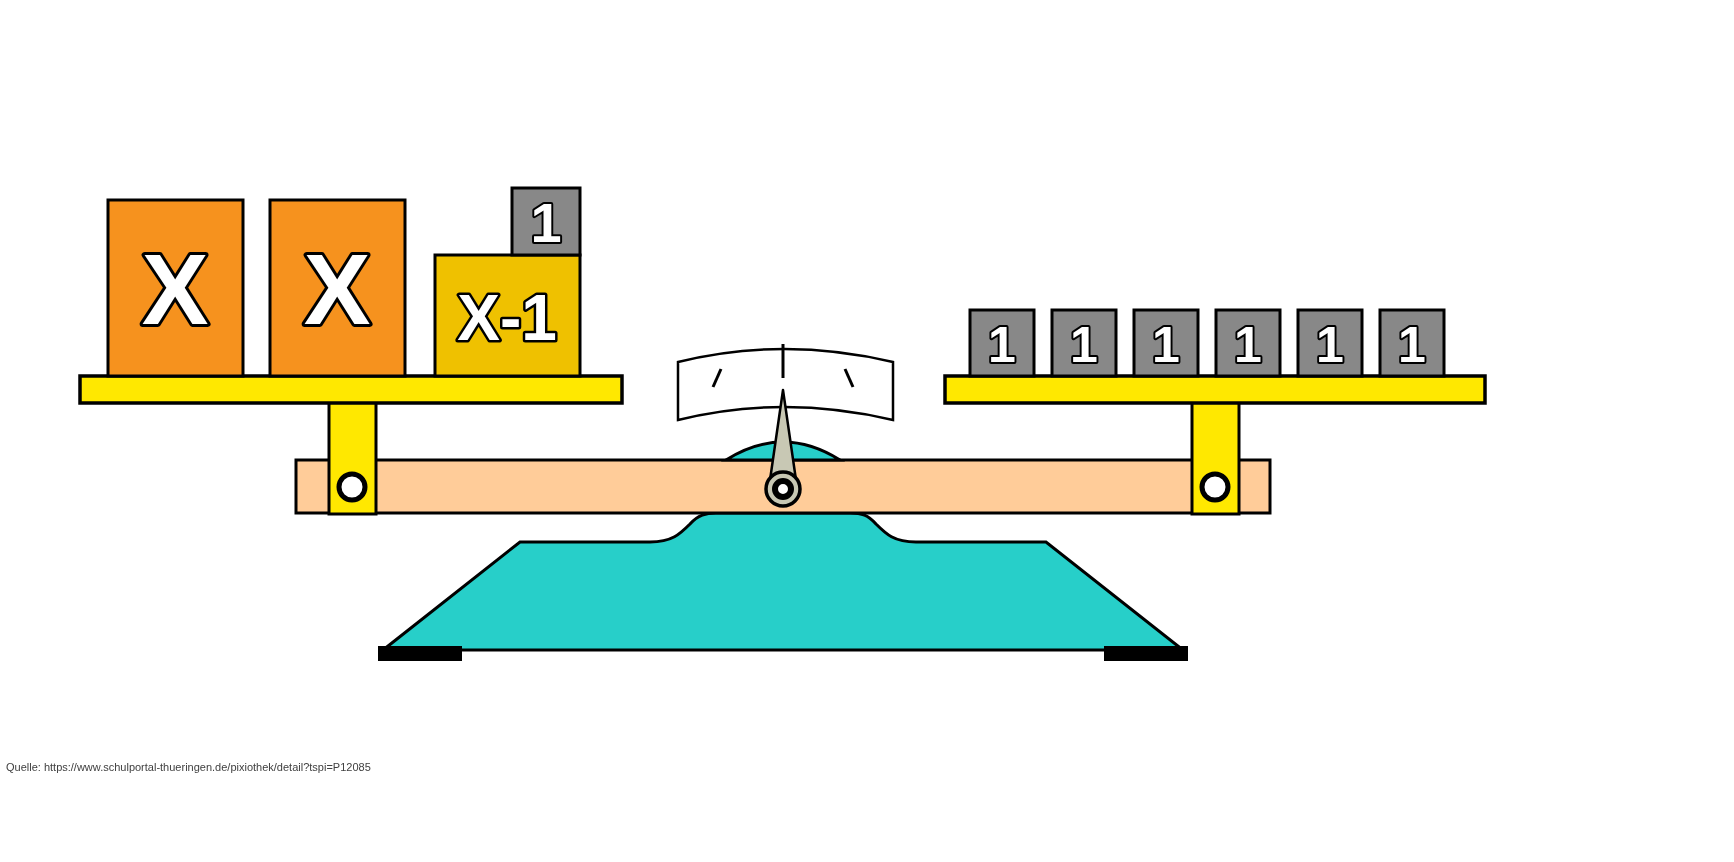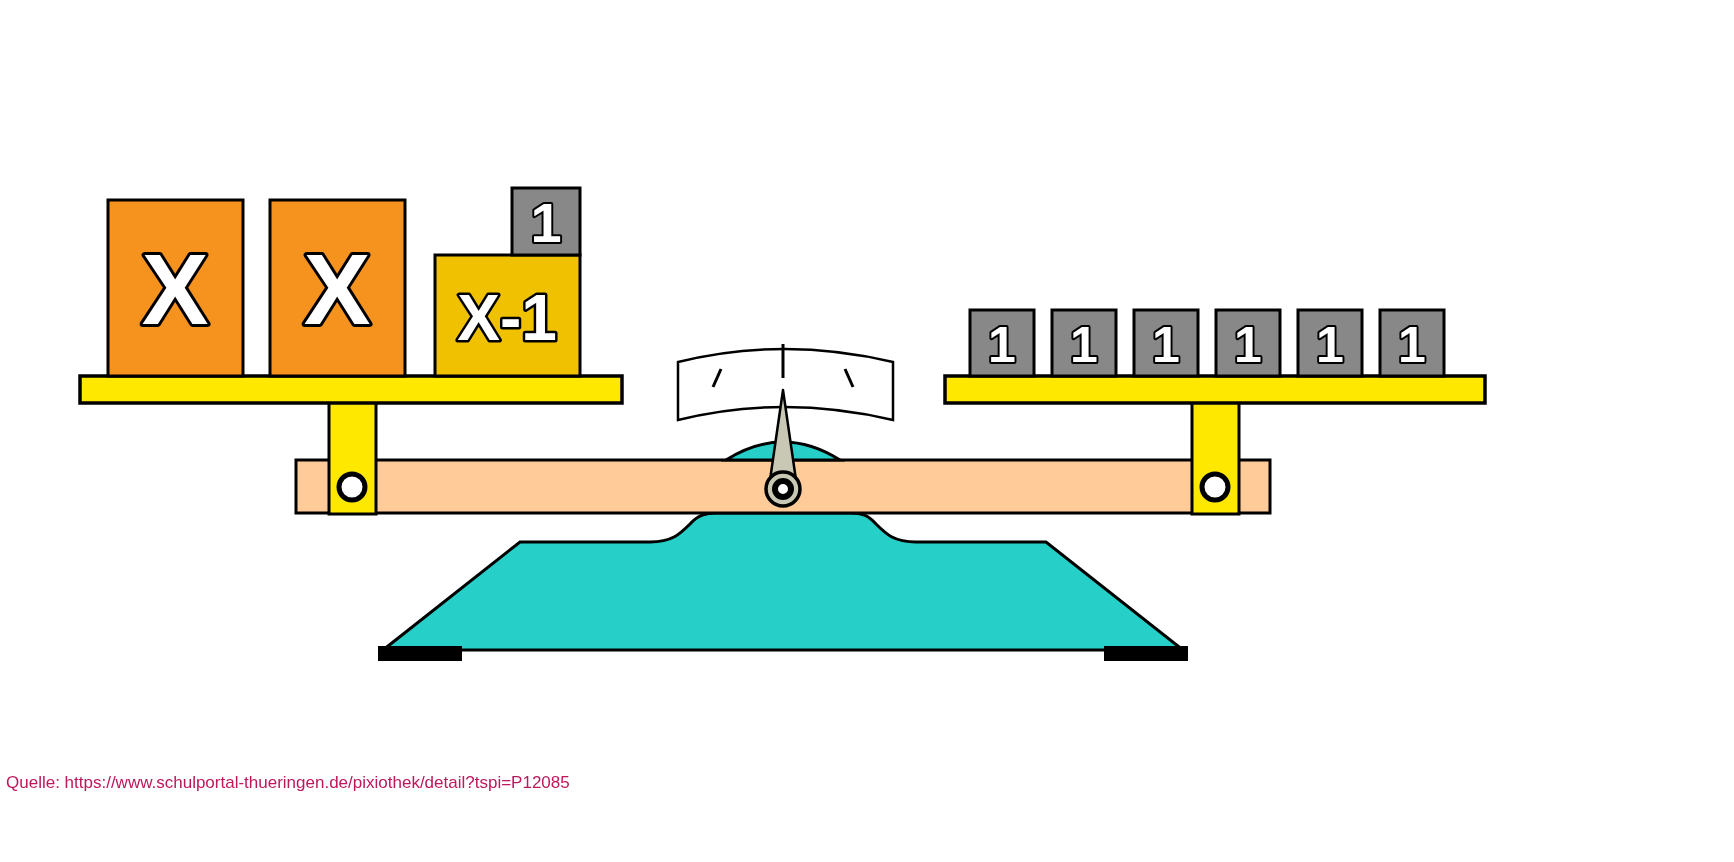--- a/index.html
+++ b/index.html
@@ -19,24 +19,23 @@
     fill: #ffffff;
     stroke: #000000;
     paint-order: stroke;
     stroke-linejoin: round;
     text-anchor: middle;
   }
   .source-caption {
     position: absolute;
     left: 6px;
     top: 761px;
-    font-size: 17px;
-    color: #be185d;
+    font-size: 11px;
+    color: #404040;
     white-space: nowrap;
-    margin-top: 12px;
   }
 </style>
 </head>
 <body>
 
 <div class="stage">
 
   <svg width="1734" height="862" viewBox="0 0 1734 862">
 
     <g>

